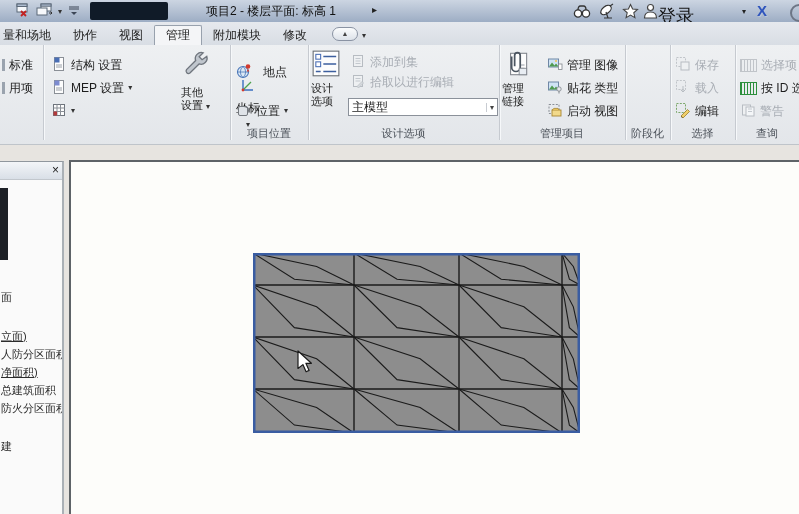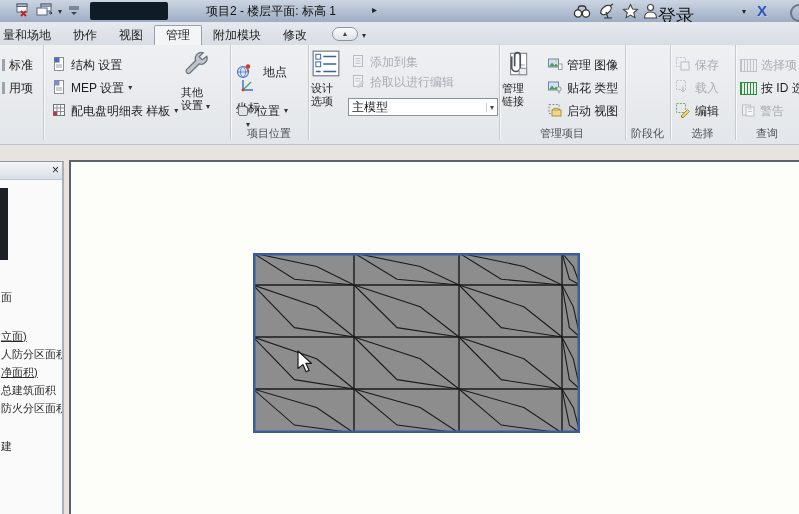--- a/index.html
+++ b/index.html
@@ -182,21 +182,20 @@
         <span class="caret">▾</span>
       </div>
       <div class="rrow" style="left:8px;top:57px;">
         <span class="ic">
           <svg width="16" height="16" viewBox="0 0 16 16">
             <rect x="2.5" y="2.5" width="11" height="11" fill="#fdfdfd" stroke="#6e747c"></rect>
             <path d="M2.5 6 h11 M2.5 9.5 h11 M6 2.5 v11 M9.5 2.5 v11" stroke="#8a8f96" stroke-width="1"></path>
             <rect x="2.5" y="9.5" width="3.5" height="4" fill="#b23a3a"></rect>
           </svg>
         </span>
-        <span>配电盘明细表 样板</span>
         <span class="caret">▾</span>
       </div>
       <div class="big" style="left:138px;top:4px;width:46px;">
         <span class="ic">
           <svg width="30" height="34" viewBox="0 0 24 28">
             <path d="M20.9 6.1a5 5 0 0 1-6.4 6.2L7 19.8a2 2 0 0 1-2.8-2.8l7.5-7.5a5 5 0 0 1 6.2-6.4L14.6 6.4l2.4 2.4 3.9-2.7z" fill="#c0c6cd" stroke="#6f757d" stroke-width="1.1"></path>
           </svg>
         </span>
         <span class="blabel">其他</span>
         <span class="blabel"><span>设置</span> <span class="caret">▾</span></span>
@@ -269,20 +268,21 @@
             <path d="M5.5 5.5 h5 M5.5 8 h5" stroke="#c3c8ce"></path>
             <path d="M7 13.5 l5-5 1.5 1.5-5 5z" fill="#d6dade" stroke="#b7bcc2" stroke-width=".7"></path>
           </svg>
         </span>
         <span>拾取以进行编辑</span>
       </div>
       <div class="combo" style="left:40px;top:53px;width:142px;height:16px;">
         <span>主模型</span>
         <span class="combo-arrow">▾</span>
       </div>
+      <div class="plabel">设计选项</div>
     </div>
 
     <div class="panel" style="left:499px;width:126px;">
       <div class="big" style="left:3px;top:4px;width:40px;">
         <span class="ic">
           <svg width="30" height="30" viewBox="0 0 28 28">
             <rect x="8" y="4" width="15" height="20" fill="#fdfdfd" stroke="#80858c"></rect>
             <path d="M17 15 h4 M17 18 h4" stroke="#9aa0a8"></path>
             <path d="M9 7 v10 a4 4 0 0 0 8 0 V6 a2.6 2.6 0 0 0-5.2 0 v10" fill="none" stroke="#4b5560" stroke-width="1.6"></path>
             <rect x="16" y="18" width="7" height="6" fill="#e8edf3" stroke="#80858c" stroke-width=".8"></rect>

